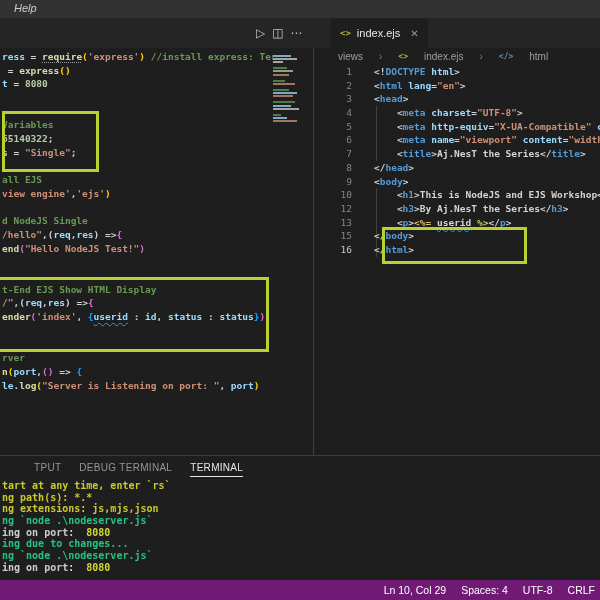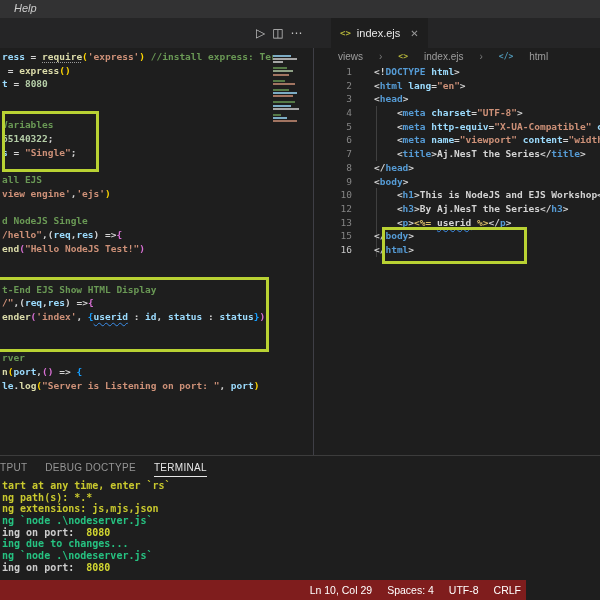--- a/index.html
+++ b/index.html
@@ -58,28 +58,28 @@
   .mm-row{height:2px;margin-bottom:1.1px;opacity:.75;}
 
   
   .hbox{position:absolute;border:3px solid #b9d233;z-index:6;}
   #hbox1{left:2px;top:111px;width:91px;height:55px;}
   #hbox2{left:-5px;top:277px;width:268px;height:69px;}
   #hbox3{left:382px;top:227px;width:139px;height:31px;}
 
   
   .panel{position:absolute;left:0;top:455px;width:600px;height:125px;background:#1e1e1e;border-top:1px solid #3c3c3c;box-sizing:border-box;}
-  #panel-tabs{position:absolute;top:6px;left:0;display:flex;gap:18px;}
+  #panel-tabs{position:absolute;top:6px;left:0;display:flex;gap:18px;padding-left:34px;}
   .panel-tab{color:#969696;font-size:10px;letter-spacing:.3px;padding-bottom:3px;cursor:default;}
   .panel-tab.active{color:#e7e7e7;border-bottom:1px solid #e7e7e7;}
   #terminal-body{position:absolute;top:24px;left:2px;right:0;}
   #terminal-body .code-line{height:11.7px;line-height:11.7px;font-size:10px;}
 
   
-  .statusbar{position:absolute;left:0;top:580px;width:526px;height:20px;background:#7f1d1d;
+  .statusbar{position:absolute;left:0;top:580px;width:600px;height:20px;background:#701a75;
     display:flex;align-items:center;justify-content:flex-end;padding-right:5px;box-sizing:border-box;}
   .status-item{color:#ffffff;font-size:10.5px;margin-left:15px;cursor:default;}
 </style>
 </head>
 <body>
 
 <div id="window">
 
   <div class="titlebar">
     <span class="menu-item">Help</span>
@@ -183,21 +183,21 @@
       </div>
   </div>
 
   <div class="hbox" id="hbox1"></div>
   <div class="hbox" id="hbox2"></div>
   <div class="hbox" id="hbox3"></div>
 
   <div class="panel">
     <div id="panel-tabs">
         <span class="panel-tab">TPUT</span>
-        <span class="panel-tab">DEBUG DOCTYPE</span>
+        <span class="panel-tab">DEBUG TERMINAL</span>
         <span class="panel-tab active">TERMINAL</span>
       </div>
     <div id="terminal-body">
         <div class="code-line"><span class="ltext"><span class="tok-ty">tart at any time, enter `rs`</span></span></div>
         <div class="code-line"><span class="ltext"><span class="tok-ty">ng path(s): *.*</span></span></div>
         <div class="code-line"><span class="ltext"><span class="tok-ty">ng extensions: js,mjs,json</span></span></div>
         <div class="code-line"><span class="ltext"><span class="tok-tg">ng `node .\nodeserver.js`</span></span></div>
         <div class="code-line"><span class="ltext"><span class="tok-tw">ing on port:  </span><span class="tok-tn">8080</span></span></div>
         <div class="code-line"><span class="ltext"><span class="tok-tg">ing due to changes...</span></span></div>
         <div class="code-line"><span class="ltext"><span class="tok-tg">ng `node .\nodeserver.js`</span></span></div>

